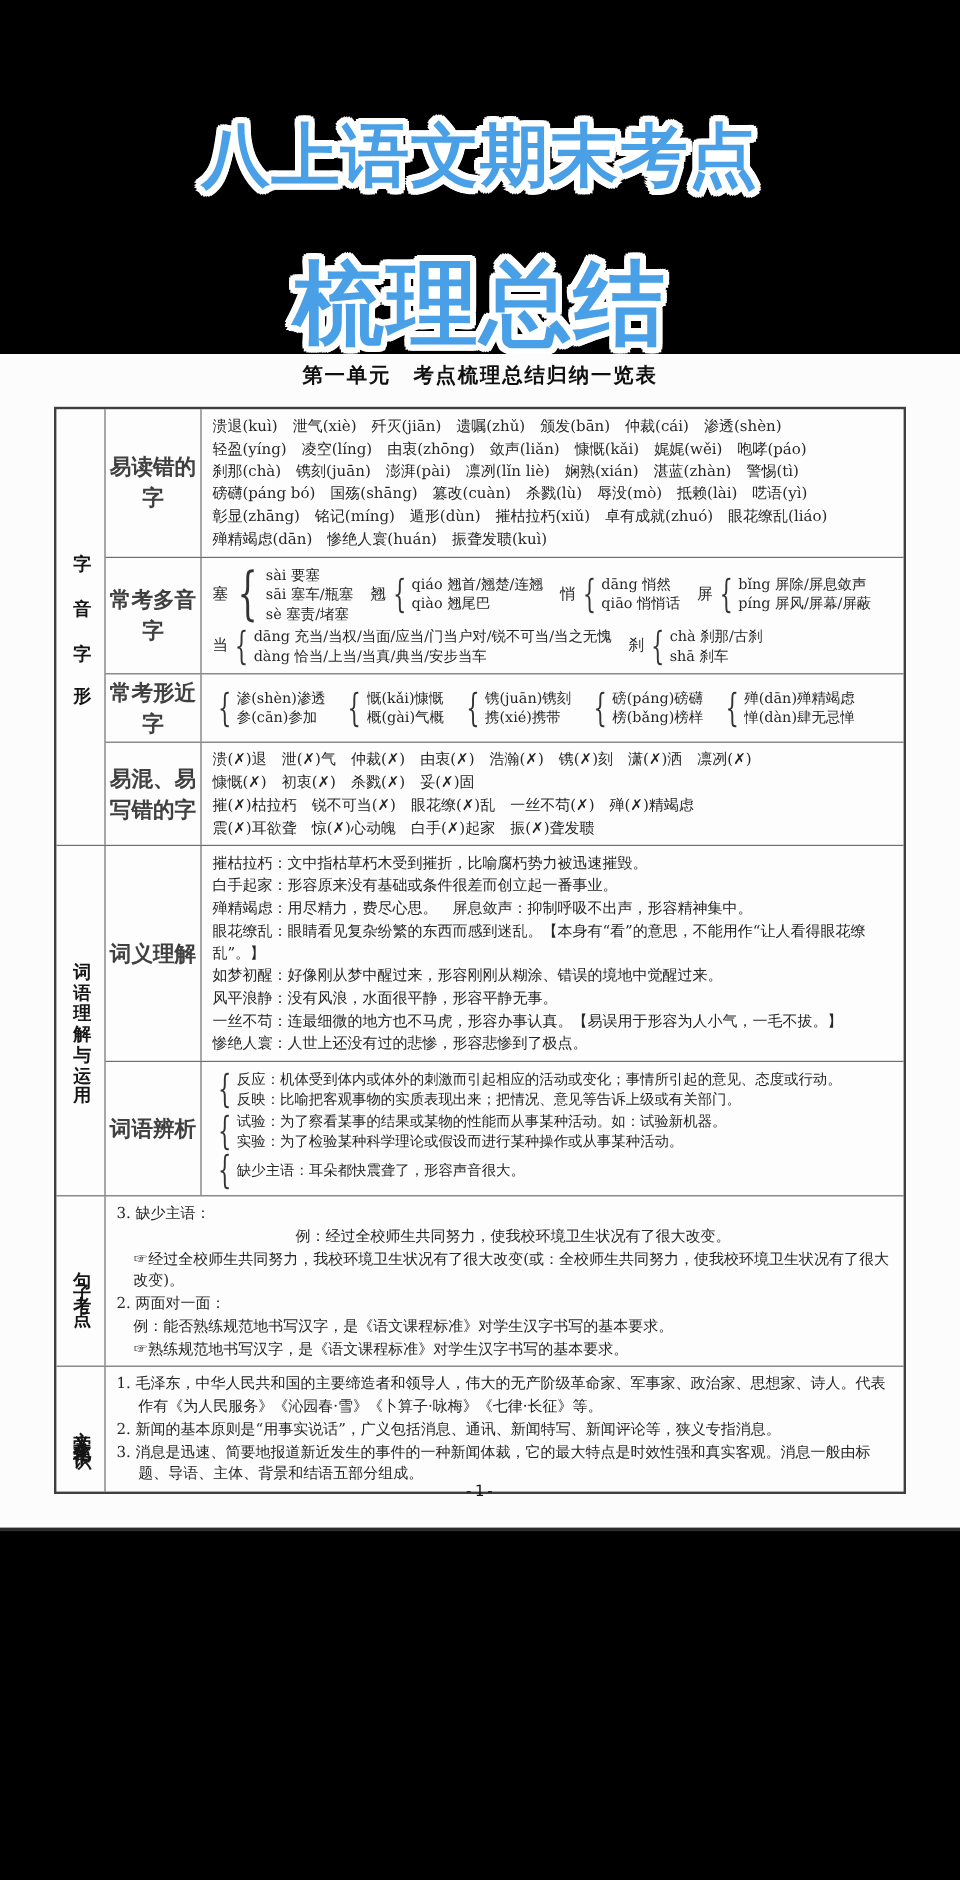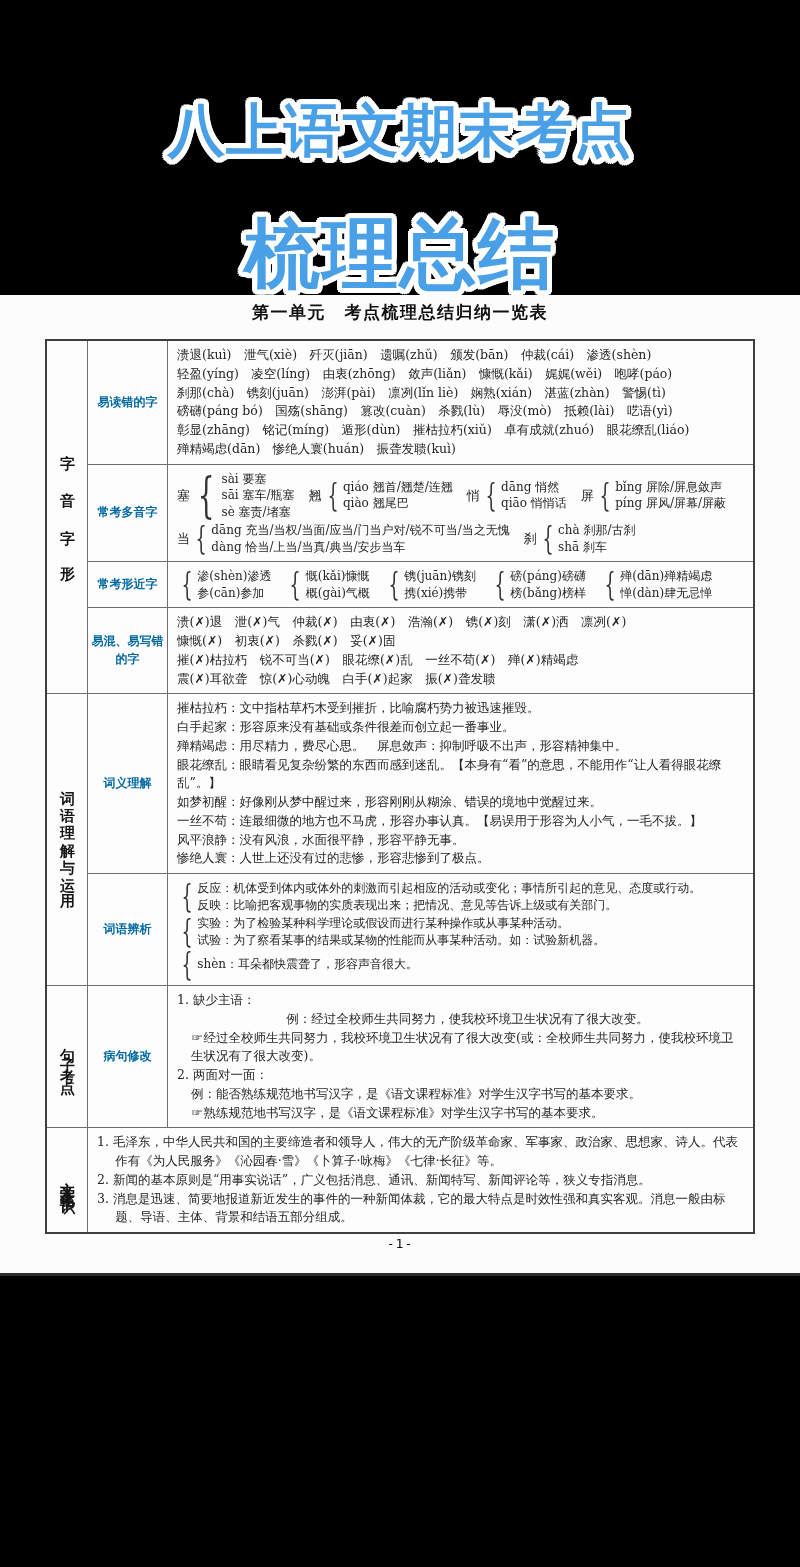--- a/index.html
+++ b/index.html
@@ -48,22 +48,22 @@
   .tsection:nth-child(1) .sec-label{letter-spacing:2.5em;}
   .tsection:nth-child(2) .sec-label{letter-spacing:1.15em;}
   .tsection:nth-child(3) .sec-label{letter-spacing:0.7em;}
   .tsection:nth-child(4) .sec-label{letter-spacing:0.22em;}
   .rows{flex:1;display:flex;flex-direction:column;}
   .trow{display:flex;border-bottom:1px solid #6f6f6f;flex:1;}
   .trow:last-child{border-bottom:none;}
   .row-label{
     width:80px;min-width:80px;border-right:1px solid #6f6f6f;
     display:flex;align-items:center;justify-content:center;text-align:center;
-    font-weight:bold;font-size:12px;line-height:1.45;padding:2px;box-sizing:border-box;
-    color:#0369a1;
+    font-weight:bold;font-size:18px;line-height:1.45;padding:2px;box-sizing:border-box;
+    color:#404040;
   }
   .row-content{
     flex:1;padding:5px 9px;box-sizing:border-box;
     display:flex;flex-direction:column;justify-content:center;
     font-family:"DejaVu Serif","Liberation Serif",serif;
     font-size:12.5px;line-height:1.5;color:#262626;
   }
   .cline{min-height:1.2em;}
   .hang .cline{padding-left:1.45em;text-indent:-1.45em;}
 
@@ -227,65 +227,64 @@
           <div class="sec-label">词语理解与运用</div>
           <div class="rows">
             <div class="trow">
               <div class="row-label">词义理解</div>
               <div class="row-content">
                 <div class="cline">摧枯拉朽：文中指枯草朽木受到摧折，比喻腐朽势力被迅速摧毁。</div>
                 <div class="cline">白手起家：形容原来没有基础或条件很差而创立起一番事业。</div>
                 <div class="cline">殚精竭虑：用尽精力，费尽心思。　屏息敛声：抑制呼吸不出声，形容精神集中。</div>
                 <div class="cline">眼花缭乱：眼睛看见复杂纷繁的东西而感到迷乱。【本身有“看”的意思，不能用作“让人看得眼花缭乱”。】</div>
                 <div class="cline">如梦初醒：好像刚从梦中醒过来，形容刚刚从糊涂、错误的境地中觉醒过来。</div>
+                <div class="cline">风平浪静：没有风浪，水面很平静，形容平静无事。</div>
                 <div class="cline">一丝不苟：连最细微的地方也不马虎，形容办事认真。【易误用于形容为人小气，一毛不拔。】</div>
-                <div class="cline">风平浪静：没有风浪，水面很平静，形容平静无事。</div>
                 <div class="cline">惨绝人寰：人世上还没有过的悲惨，形容悲惨到了极点。</div>
               </div>
             </div>
             <div class="trow">
               <div class="row-label">词语辨析</div>
               <div class="row-content">
                 <div class="bgroup-row">
                   <span class="bgroup">
                     <span class="brace" style="font-size: 32px;">{</span>
                     <span class="blines">
                       <span class="bline">反应：机体受到体内或体外的刺激而引起相应的活动或变化；事情所引起的意见、态度或行动。</span>
                       <span class="bline">反映：比喻把客观事物的实质表现出来；把情况、意见等告诉上级或有关部门。</span>
                     </span>
                   </span>
                 </div>
                 <div class="bgroup-row">
                   <span class="bgroup">
                     <span class="brace" style="font-size: 32px;">{</span>
                     <span class="blines">
+                      <span class="bline">试验：为了察看某事的结果或某物的性能而从事某种活动。如：试验新机器。</span>
                       <span class="bline">实验：为了检验某种科学理论或假设而进行某种操作或从事某种活动。</span>
-                      <span class="bline">试验：为了察看某事的结果或某物的性能而从事某种活动。如：试验新机器。</span>
-                    </span>
-                  </span>
-                </div>
-                <div class="bgroup-row">
-                  <span class="bgroup">
-                    <span class="brace" style="font-size: 32px;">{</span>
-                    <span class="blines">
-                      <span class="bline">shèn：耳朵都快震聋了，形容声音很大。</span>
+                    </span>
+                  </span>
+                </div>
+                <div class="bgroup-row">
+                  <span class="bgroup">
+                    <span class="brace" style="font-size: 32px;">{</span>
+                    <span class="blines">
+                      <span class="bline">缺少主语：耳朵都快震聋了，形容声音很大。</span>
                     </span>
                   </span>
                 </div>
               </div>
             </div>
           </div>
         </div>
         <div class="tsection">
           <div class="sec-label">句子考点</div>
           <div class="rows">
             <div class="trow">
-              <div class="row-label">病句修改</div>
-              <div class="row-content">
-                <div class="cline">1. 缺少主语：</div>
+              <div class="row-content">
+                <div class="cline">3. 缺少主语：</div>
                 <div class="cline" style="padding-left: 14px; text-align: center;">例：经过全校师生共同努力，使我校环境卫生状况有了很大改变。</div>
                 <div class="cline" style="padding-left: 14px;">☞经过全校师生共同努力，我校环境卫生状况有了很大改变(或：全校师生共同努力，使我校环境卫生状况有了很大改变)。</div>
                 <div class="cline">2. 两面对一面：</div>
                 <div class="cline" style="padding-left: 14px;">例：能否熟练规范地书写汉字，是《语文课程标准》对学生汉字书写的基本要求。</div>
                 <div class="cline" style="padding-left: 14px;">☞熟练规范地书写汉字，是《语文课程标准》对学生汉字书写的基本要求。</div>
               </div>
             </div>
           </div>
         </div>
         <div class="tsection">

